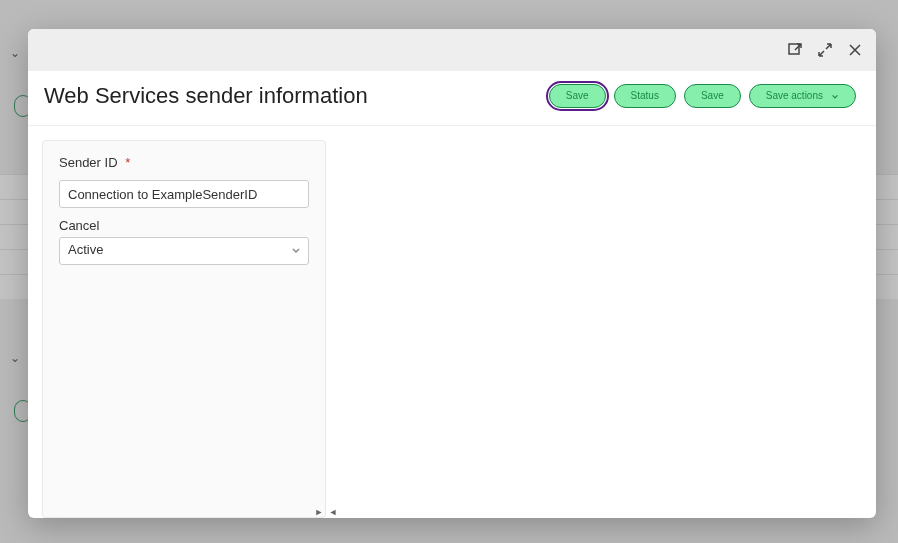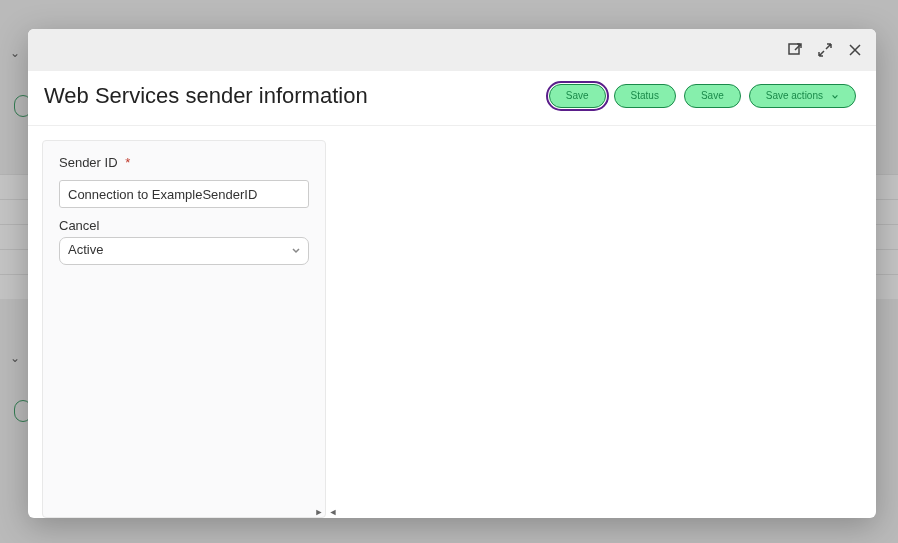--- a/index.html
+++ b/index.html
@@ -148,21 +148,20 @@
       color: #333;
     }
     .select-wrap {
       position: relative;
       width: 250px;
     }
     .select-input {
       appearance: none;
       padding-right: 20px;
       width: 100%;
-      border-radius: 7px;
     }
     .select-caret {
       position: absolute;
       right: 8px;
       top: 50%;
       transform: translateY(-50%);
       pointer-events: none;
     }
     .select-caret svg { width:10px; height:10px; stroke:#888; stroke-width:1.5; fill:none;}
     .modal-scrollbar {

